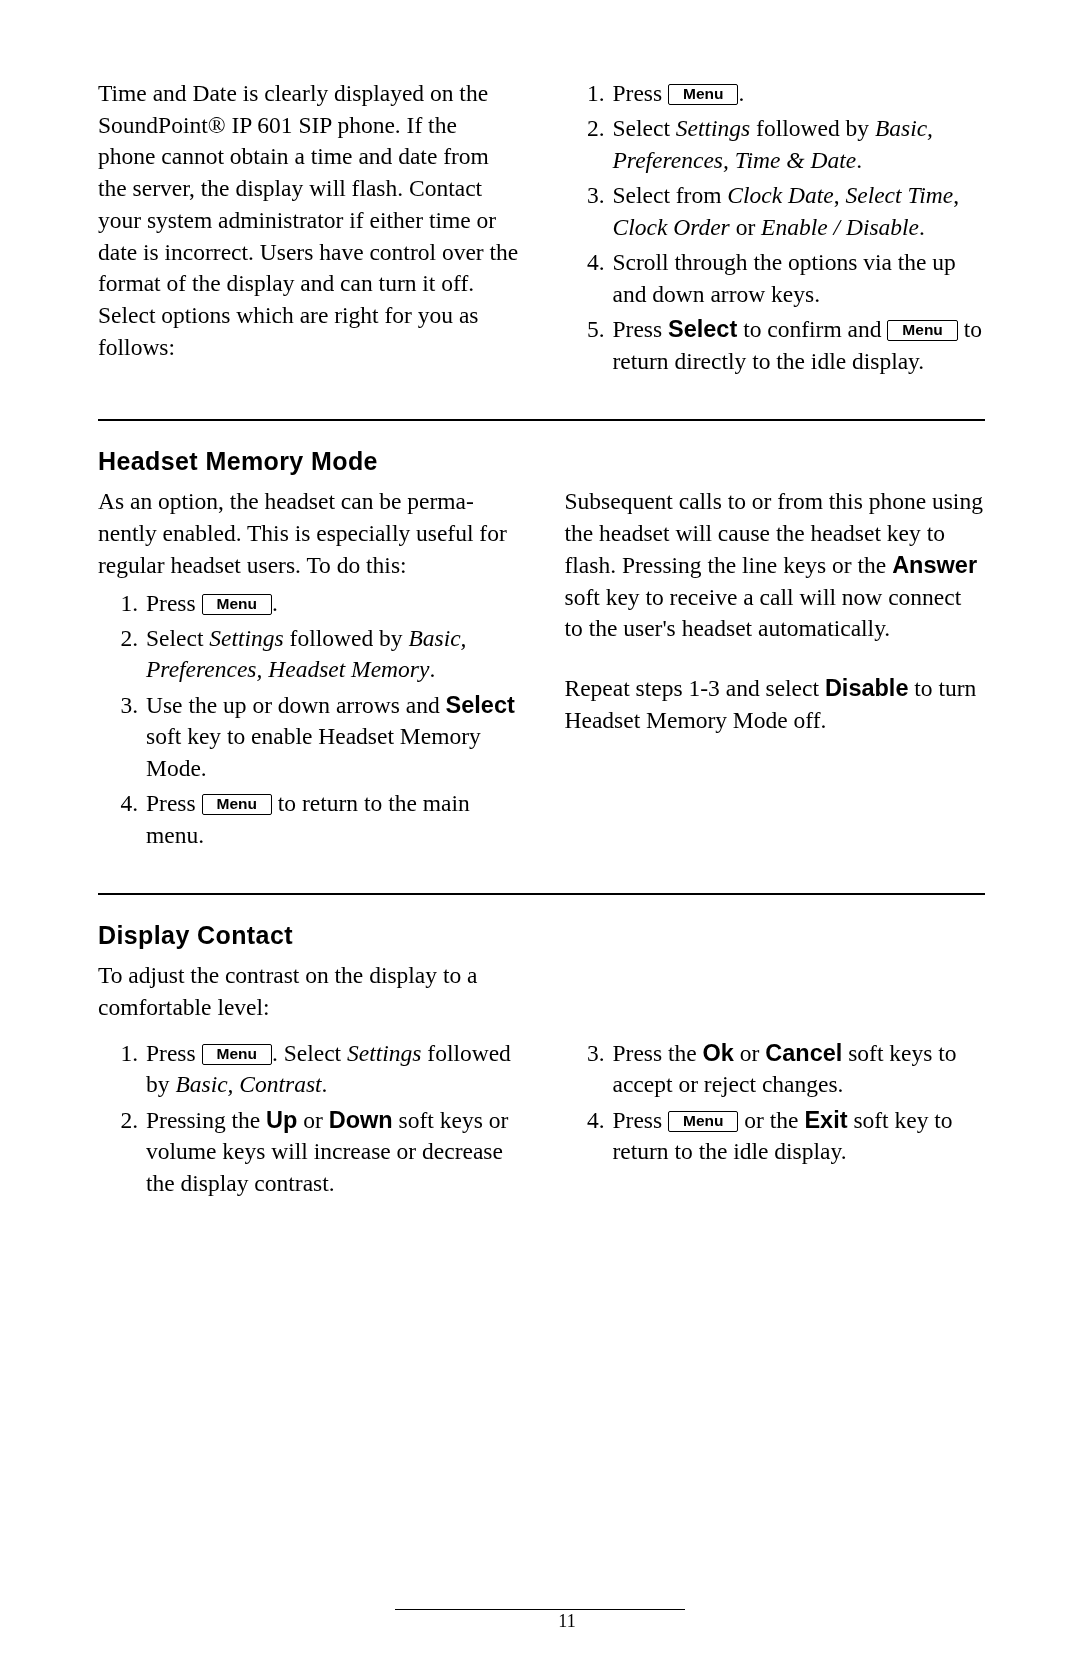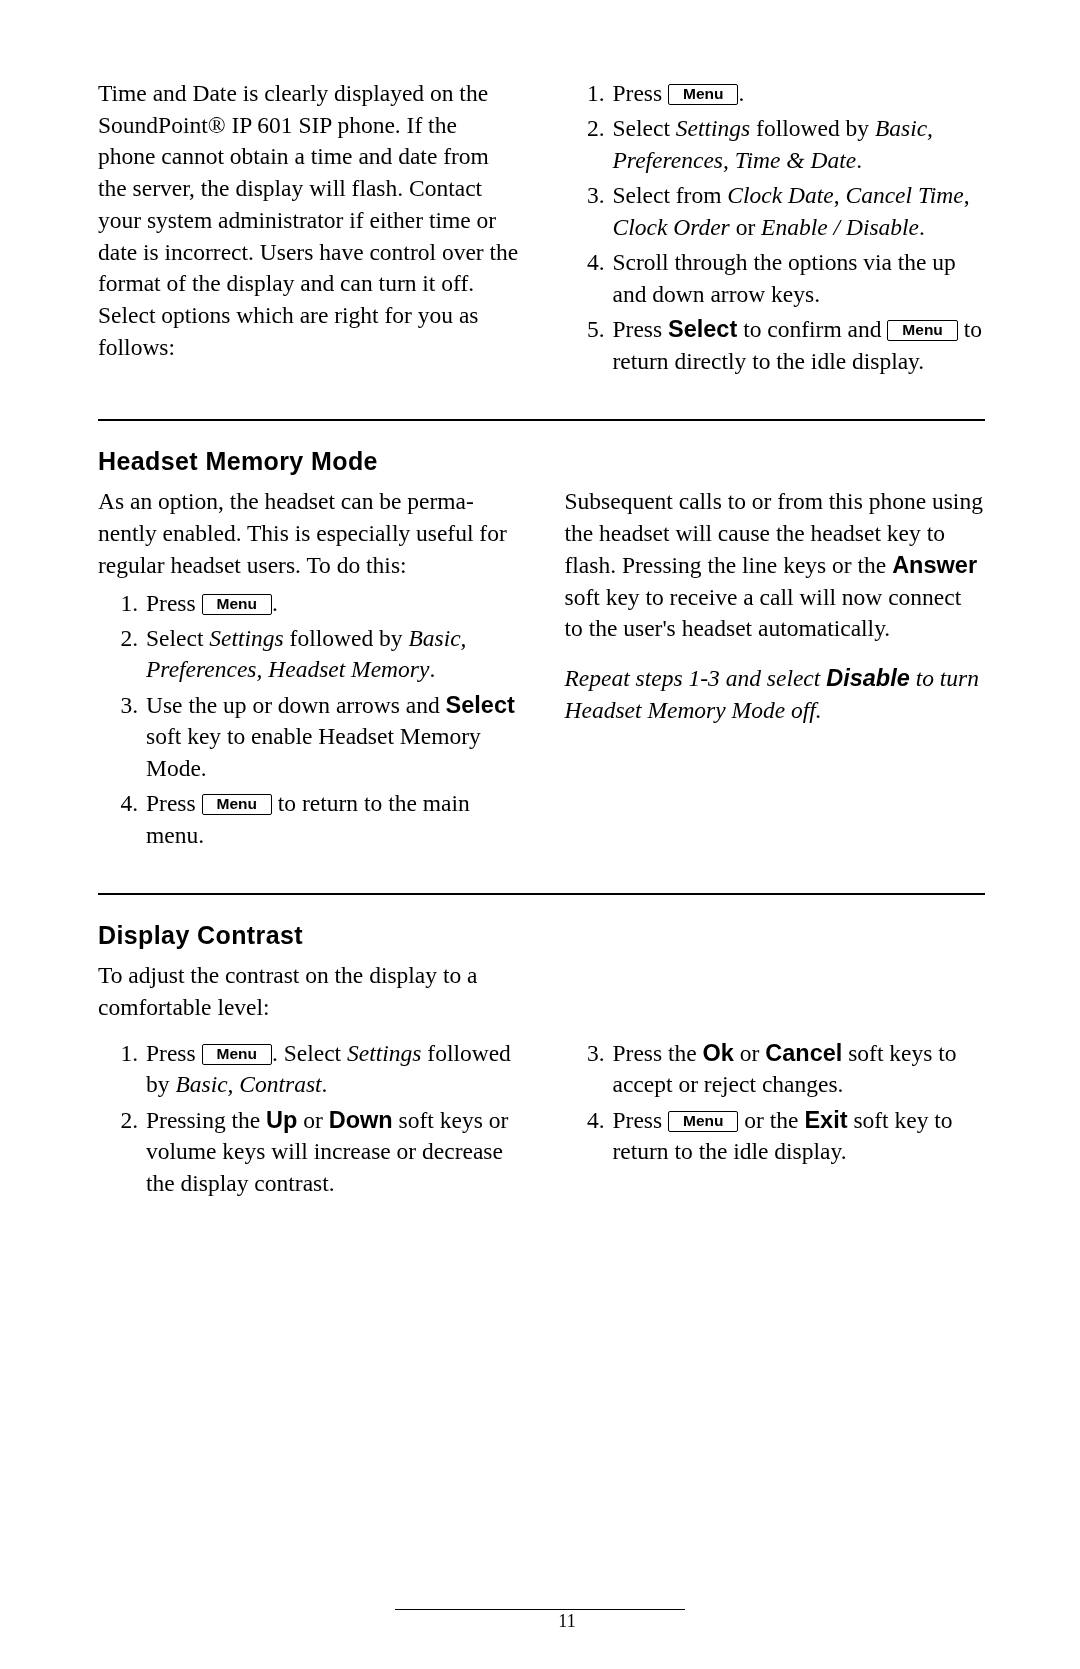--- a/index.html
+++ b/index.html
@@ -106,21 +106,21 @@
       </div>
       <div class="col">
         <ol class="steps">
           <li>
             <span>Press </span><span class="menu-btn">Menu</span><span>.</span>
           </li>
           <li>
             <span>Select </span><span class="italic">Settings</span><span> followed by </span><span class="italic">Basic, Preferences, Time &amp; Date</span><span>.</span>
           </li>
           <li>
-            <span>Select from </span><span class="italic">Clock Date</span><span>, </span><span class="italic">Cancel Time</span><span>, </span><span class="italic">Clock Order</span><span> or </span><span class="italic">Enable / Disable</span><span>.</span>
+            <span>Select from </span><span class="italic">Clock Date</span><span>, </span><span class="italic">Select Time</span><span>, </span><span class="italic">Clock Order</span><span> or </span><span class="italic">Enable / Disable</span><span>.</span>
           </li>
           <li>Scroll through the options via the up and down arrow keys.</li>
           <li>
             <span>Press </span><span class="cbold-sans">Select</span><span> to confirm and </span><span class="menu-btn">Menu</span><span> to return directly to the idle display.</span>
           </li>
         </ol>
       </div>
     </div>
   </div>
 
@@ -143,31 +143,31 @@
           </li>
           <li>
             <span>Press </span><span class="menu-btn">Menu</span><span> to return to the main menu.</span>
           </li>
         </ol>
       </div>
       <div class="col">
         <p class="body">
           <span>Subsequent calls to or from this phone using the headset will cause the headset key to flash.  Pressing the line keys or the </span><span class="cbold-sans">Answer</span><span> soft key to receive a call will now connect to the user's headset automati­cally.</span>
         </p>
-        <p class="body" style="margin-top:18px;font-style:italic;">
+        <p class="body" style="margin-top:28px;">
           <span>Repeat steps 1-3 and select </span><span class="cbold-sans">Disable</span><span> to turn Headset Memory Mode off.</span>
         </p>
       </div>
     </div>
   </div>
 
   <hr class="sep">
 
   <div class="section">
-    <h2 class="section-title">Display Contrast</h2>
+    <h2 class="section-title">Display Contact</h2>
     <p class="body" style="max-width:50%;">To adjust the contrast on the display to a comfortable level:</p>
     <div class="columns" style="margin-top:14px;">
       <div class="col">
         <ol class="steps">
           <li>
             <span>Press </span><span class="menu-btn">Menu</span><span>.  Select </span><span class="italic">Settings</span><span> fol­lowed by </span><span class="italic">Basic, Contrast</span><span>.</span>
           </li>
           <li>
             <span>Pressing the </span><span class="cbold-sans">Up</span><span> or </span><span class="cbold-sans">Down</span><span> soft keys or volume keys will increase or decrease the display contrast.</span>
           </li>

